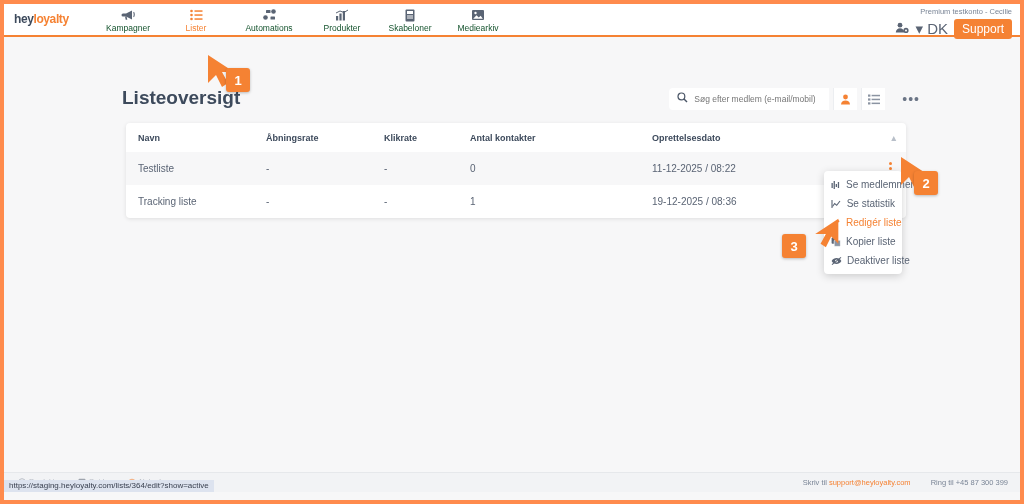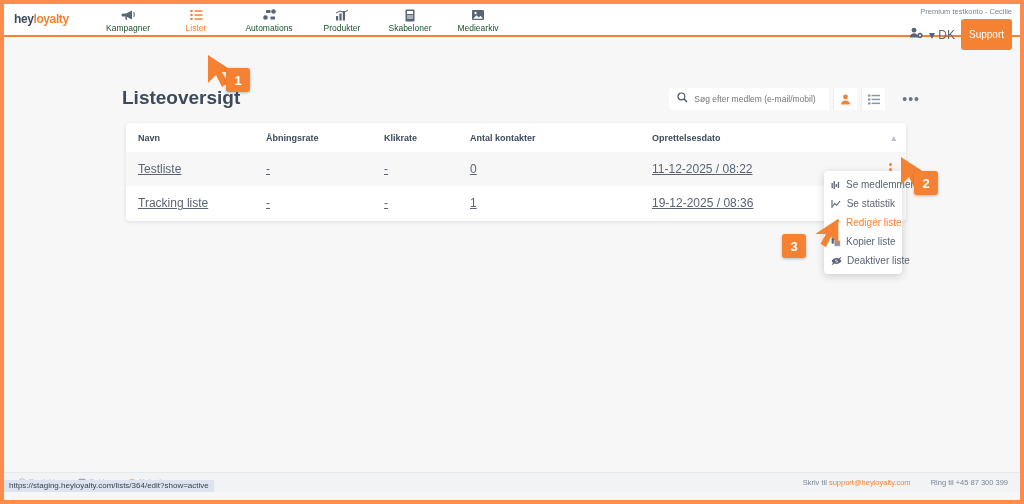--- a/index.html
+++ b/index.html
@@ -45,24 +45,24 @@
   .navitem .ico { height:14px; display:flex; align-items:center; justify-content:center; }
   .navitem .lbl { font-size:8.5px; white-space:nowrap; }
   .navitem.wide { width:78px; }
   
   .acct {
     position:absolute; right:8px; top:3px;
     text-align:right;
   }
   .acctname { font-size:7.5px; color:#7a8596; }
   .acctrow { display:flex; align-items:center; gap:6px; justify-content:flex-end; margin-top:3px; }
-  .dk { font-size:12px; color:#5a6474; }
+  .dk { font-size:15px; color:#5a6474; }
   .supportbtn {
-    background:#f58233; color:#fff; font-size:10px;
-    padding:10px 8px; border:none; border-radius:3px; cursor:pointer;
+    background:#f58233; color:#fff; font-size:12px;
+    padding:3px 8px; border:none; border-radius:3px; cursor:pointer;
   }
   
   .page { position:relative; height:455px; }
   .pagetitle {
     position:absolute; left:118px; top:50px;
     font-size:19px; font-weight:bold; color:#3d4a5c;
   }
   
   .searchrow {
     position:absolute; right:100px; top:51px;
@@ -96,21 +96,21 @@
     border-radius:4px;
     box-shadow:0 1px 4px rgba(0,0,0,.10);
     overflow:visible;
   }
   table { width:100%; border-collapse:collapse; }
   th {
     text-align:left; font-size:9px; font-weight:bold;
     color:#3d4a5c; padding:10px 0 9px 0; white-space:nowrap;
   }
   td {
-    font-size:12px; color:#5a6474; padding:10px 0; white-space:nowrap;text-decoration:underline;
+    font-size:10px; color:#5a6474; padding:10px 0; white-space:nowrap;
   }
   tr.hl td { background:#f7f7f8; }
   .c-name { padding-left:12px; width:140px; }
   .c-open { width:118px; }
   .c-click { width:86px; }
   .c-cont { width:182px; }
   .c-date { width:170px; }
   .c-act { width:auto; text-align:right; padding-right:10px; }
   .caret { color:#b8bfc9; font-size:9px; }
   .kebab {

